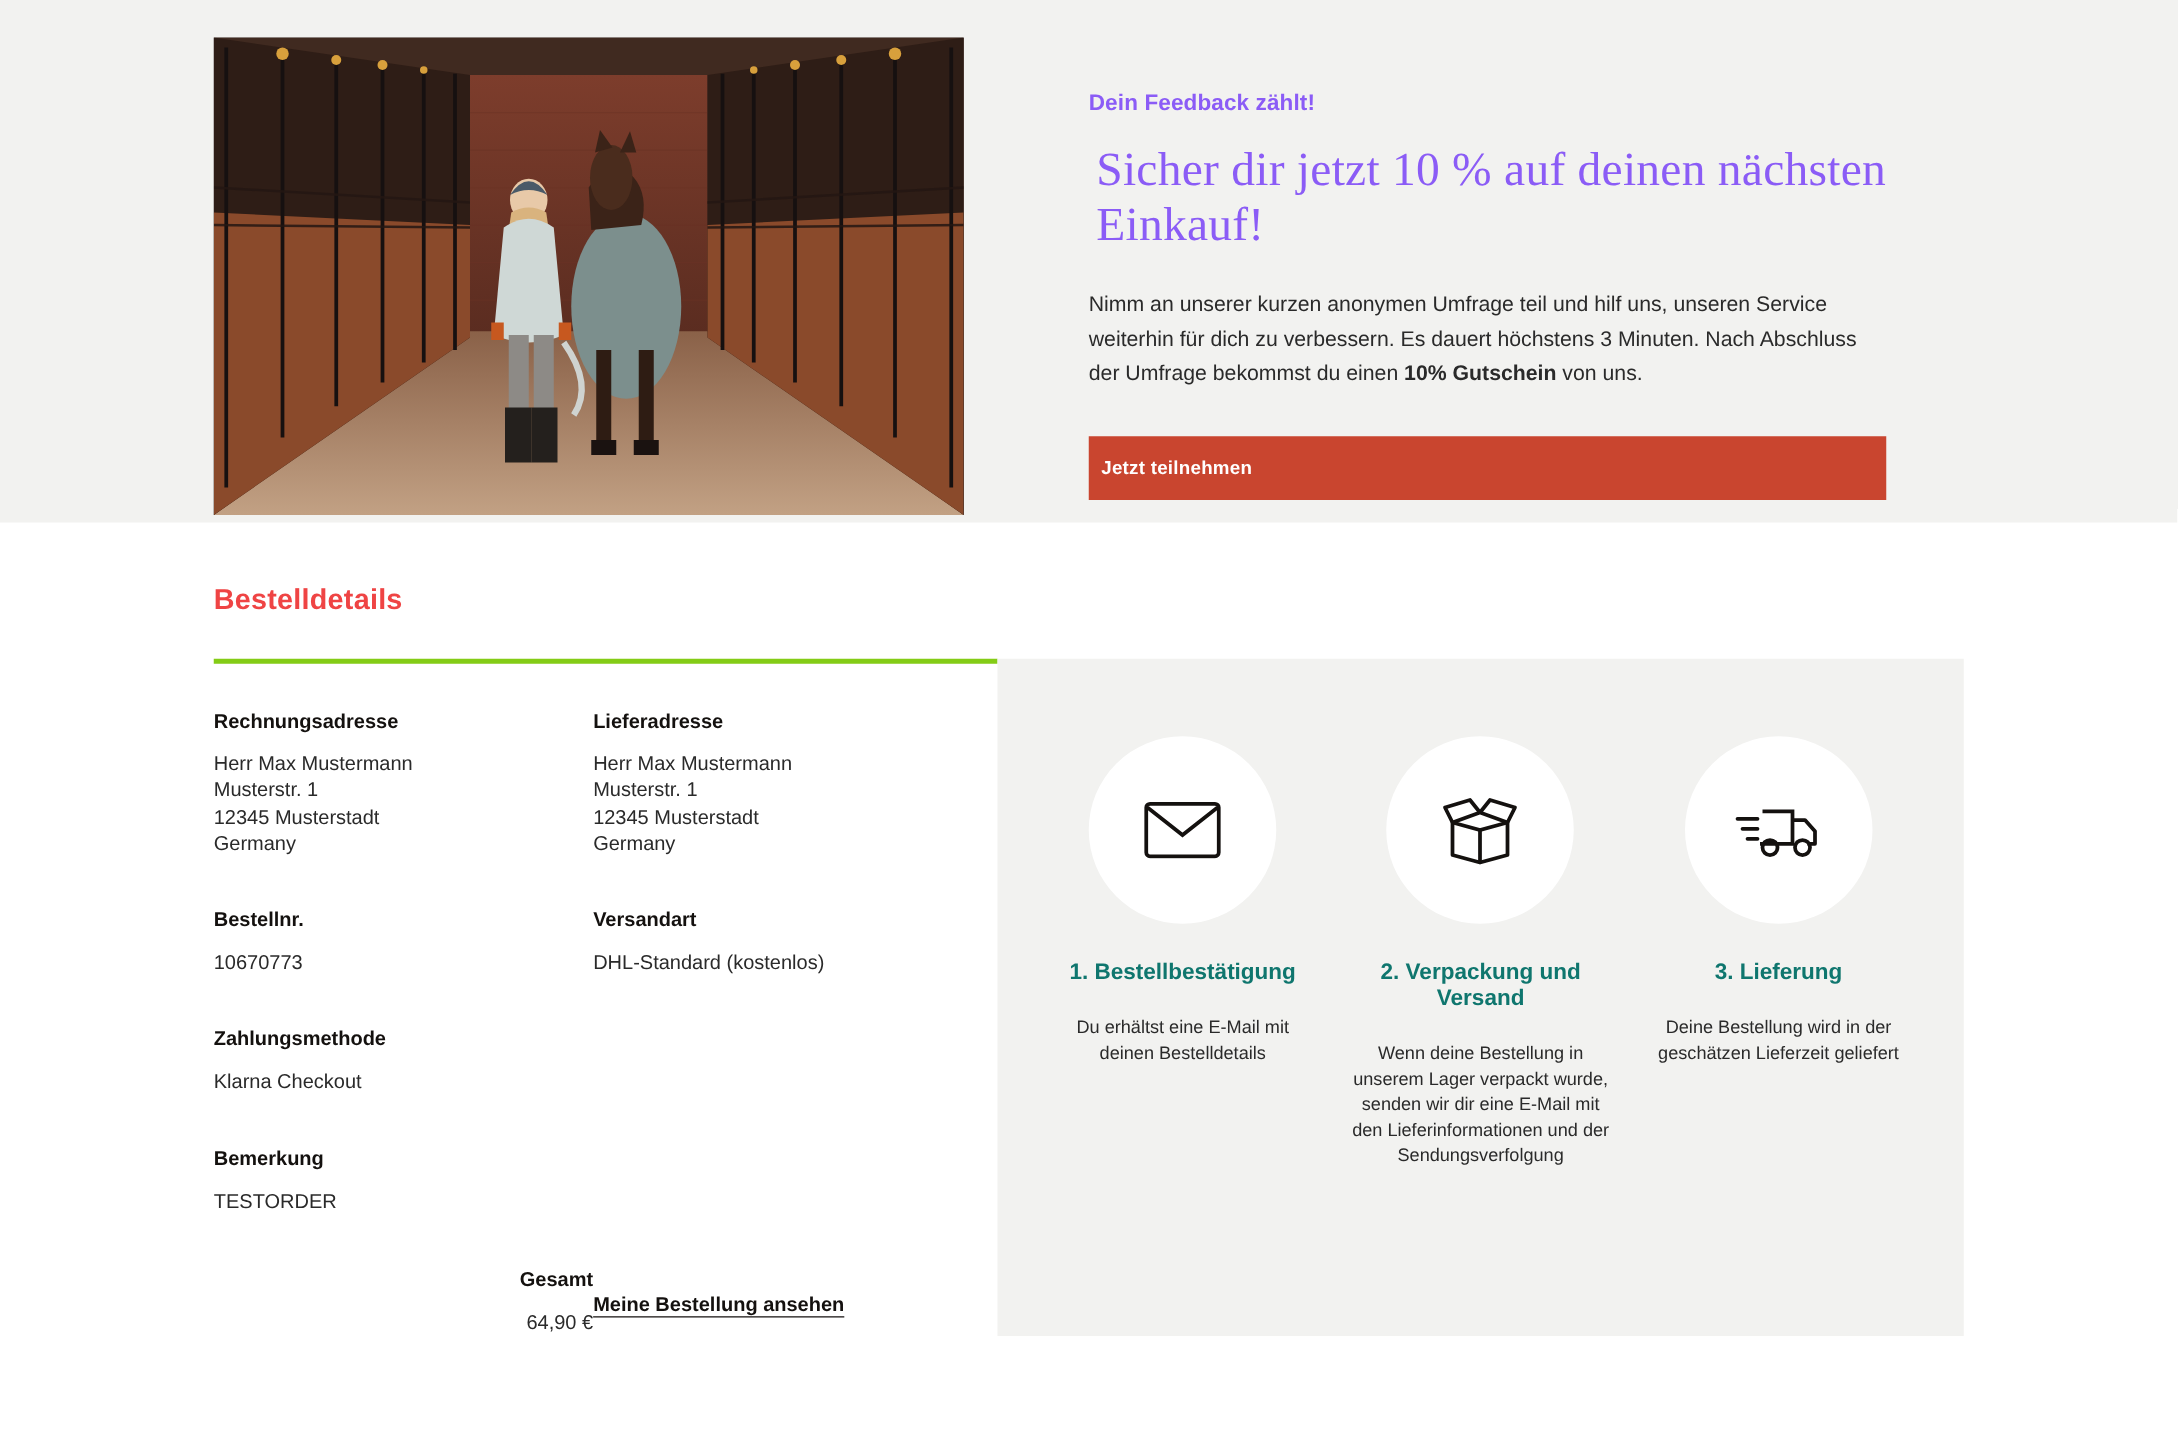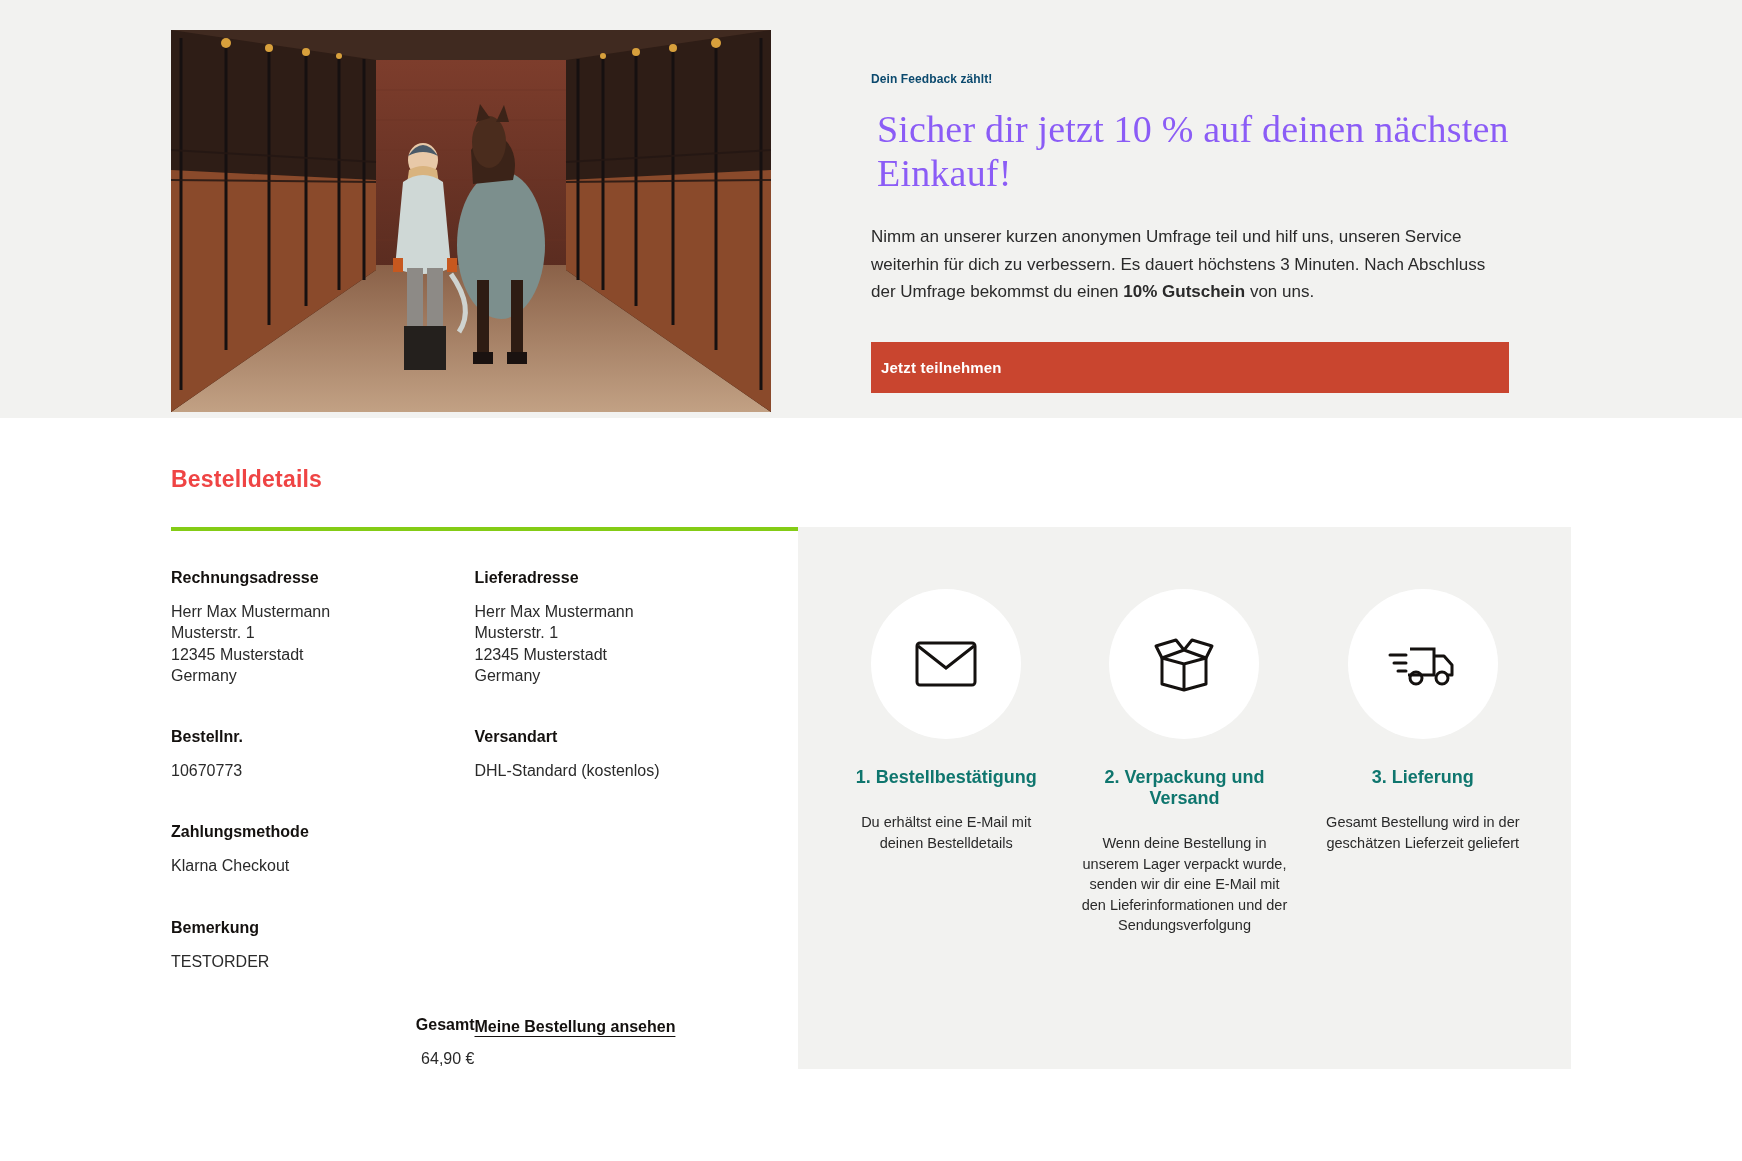--- a/index.html
+++ b/index.html
@@ -32,23 +32,23 @@
     overflow: hidden;
     flex: 0 0 600px;
     background: #3a2a24;
     position: relative;
   }
   .promo-text {
     flex: 1;
     padding: 42px 40px 0 100px;
   }
   .promo-kicker {
-    font-size: 12px;
-    font-weight: bold;
-    color: #0c4a6e;
+    font-size: 18px;
+    font-weight: bold;
+    color: #8b5cf6;
     margin: 0 0 22px 0;
     letter-spacing: .1px;
   }
   .promo-headline {
     font-family: "Liberation Serif", serif;
     font-size: 38px;
     line-height: 1.15;
     font-weight: normal;
     color: #8b5cf6;
     margin: 0 0 28px 6px;
@@ -105,21 +105,21 @@
   .total-left { width: 50%; text-align: right; }
   .total-right { width: 50%; }
   .order-link {
     font-size: 16px;
     font-weight: bold;
     color: #14110f;
     text-decoration: underline;
     text-underline-offset: 4px;
     cursor: pointer;
     display: inline-block;
-    margin-top: 2px;
+    margin-top: 20px;
   }
 
   
   .next-title {
     text-align: center;
     font-size: 20px;
     font-weight: bold;
     color: #14110f;
     margin: 0 0 44px 0;
   }
@@ -345,21 +345,21 @@
                 <path d="M22 10 L46 10 L46 36 L20 36" fill="none" stroke="#14110f" stroke-width="3"></path>
                 <path d="M46 17 L56 17 L64 26 L64 36 L58 36" fill="none" stroke="#14110f" stroke-width="3" stroke-linejoin="round"></path>
                 <circle cx="28" cy="39" r="6" fill="none" stroke="#14110f" stroke-width="3"></circle>
                 <circle cx="54" cy="39" r="6" fill="none" stroke="#14110f" stroke-width="3"></circle>
                 <line x1="2" y1="16" x2="18" y2="16" stroke="#14110f" stroke-width="3" stroke-linecap="round"></line>
                 <line x1="6" y1="24" x2="18" y2="24" stroke="#14110f" stroke-width="3" stroke-linecap="round"></line>
                 <line x1="10" y1="32" x2="18" y2="32" stroke="#14110f" stroke-width="3" stroke-linecap="round"></line>
               </svg>
             </div>
             <div class="step-head">3. Lieferung</div>
-            <div class="step-body">Gesamt Bestellung wird in der geschätzen Lieferzeit geliefert</div>
+            <div class="step-body">Deine Bestellung wird in der geschätzen Lieferzeit geliefert</div>
           </div>
 
         </div>
       </div>
 
     </div>
   </section>
 
 </div>
 

